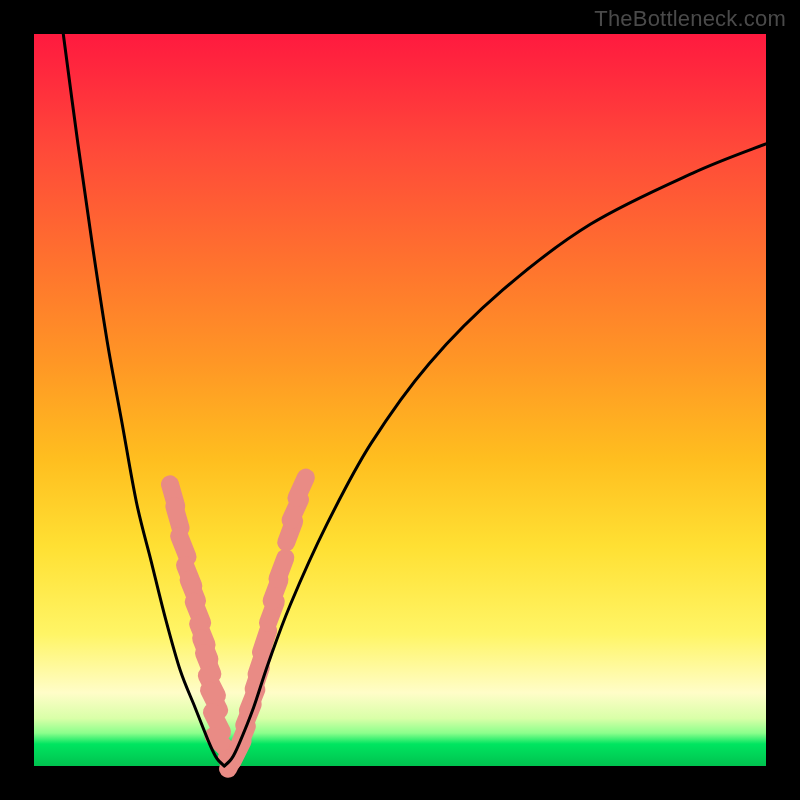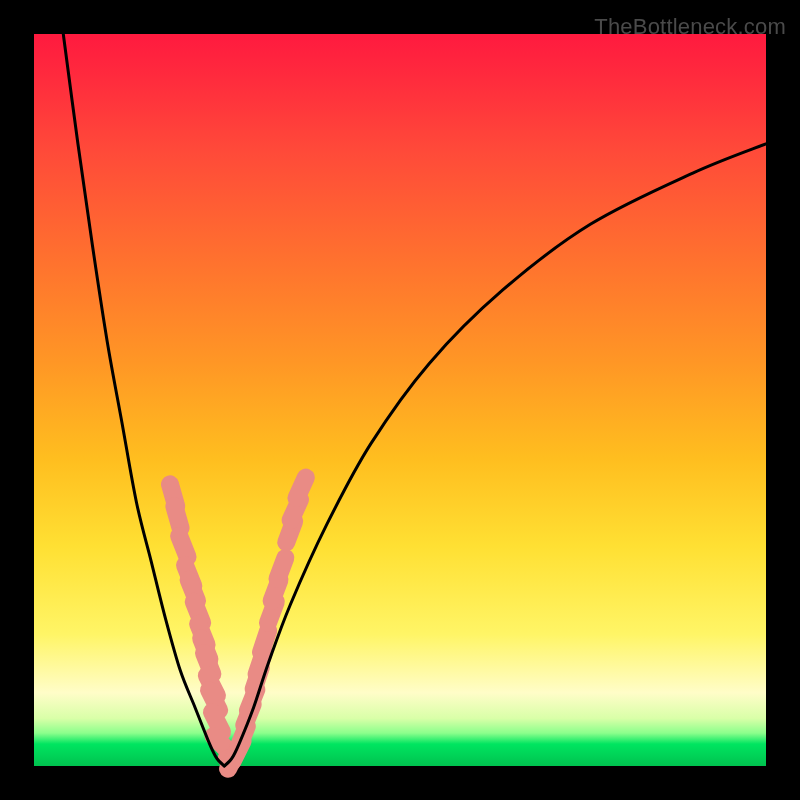--- a/index.html
+++ b/index.html
@@ -35,21 +35,21 @@
       #fff566 82%,
       #fffdc8 90%,
       #d9ffa8 93.5%,
       #8CFF8C 95.5%,
       #00e560 97%,
       #00c24f 100%
     );
   }
   .watermark {
     position: absolute;
-    top: 14px;
+    top: 6px;
     right: 14px;
     color: #4a4a4a;
     font-size: 22px;
     letter-spacing: 0.2px;
     font-weight: 500;
     user-select: none;
   }
   svg.curves {
     position: absolute;
     left: 0;

